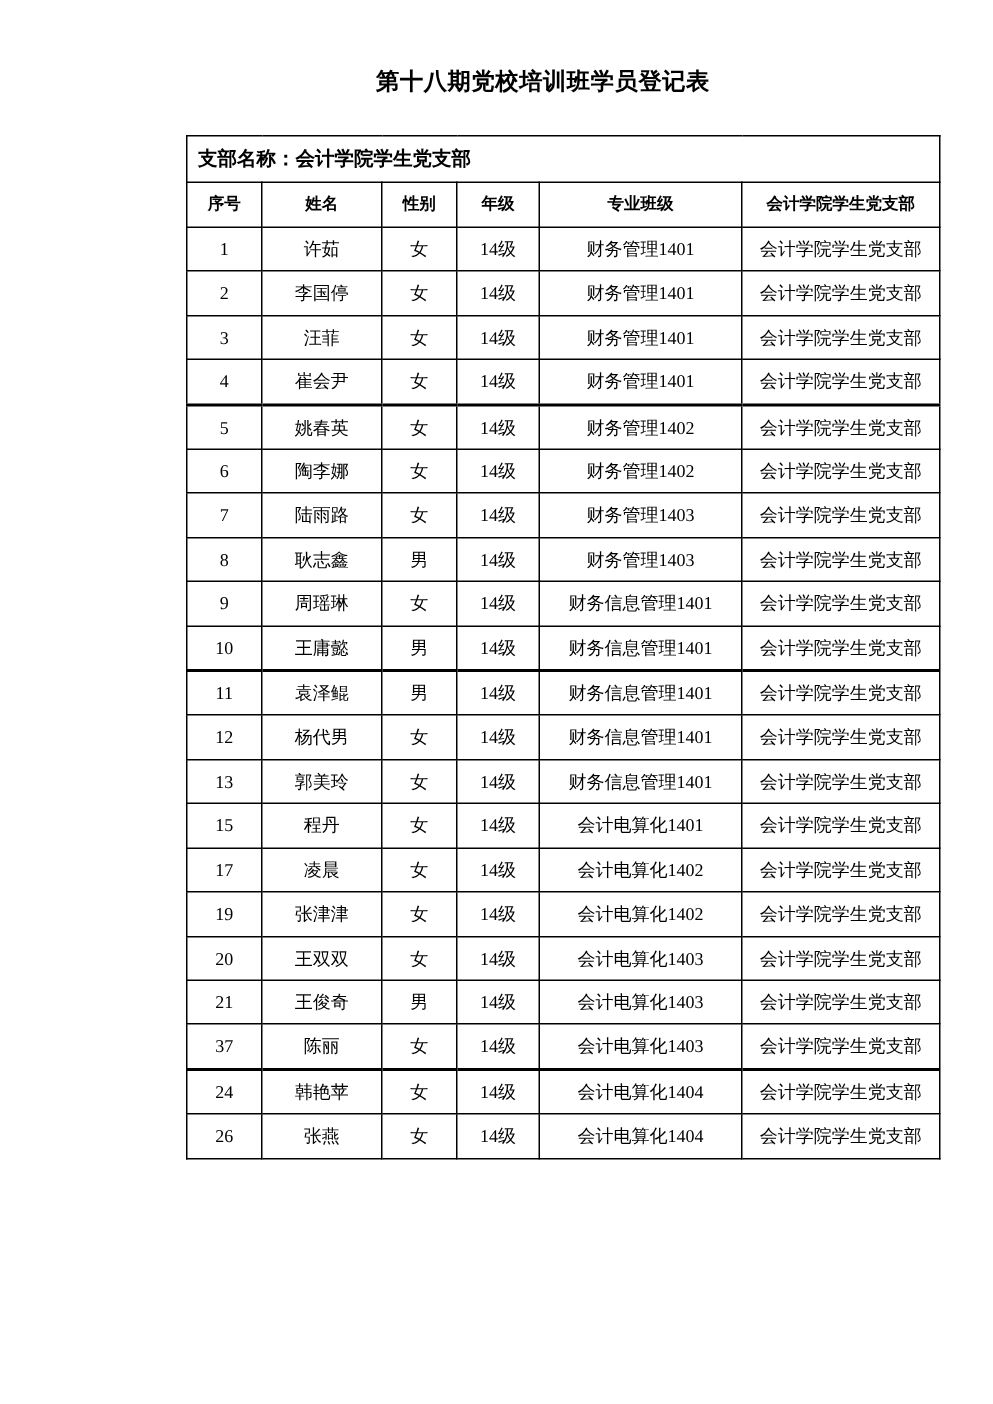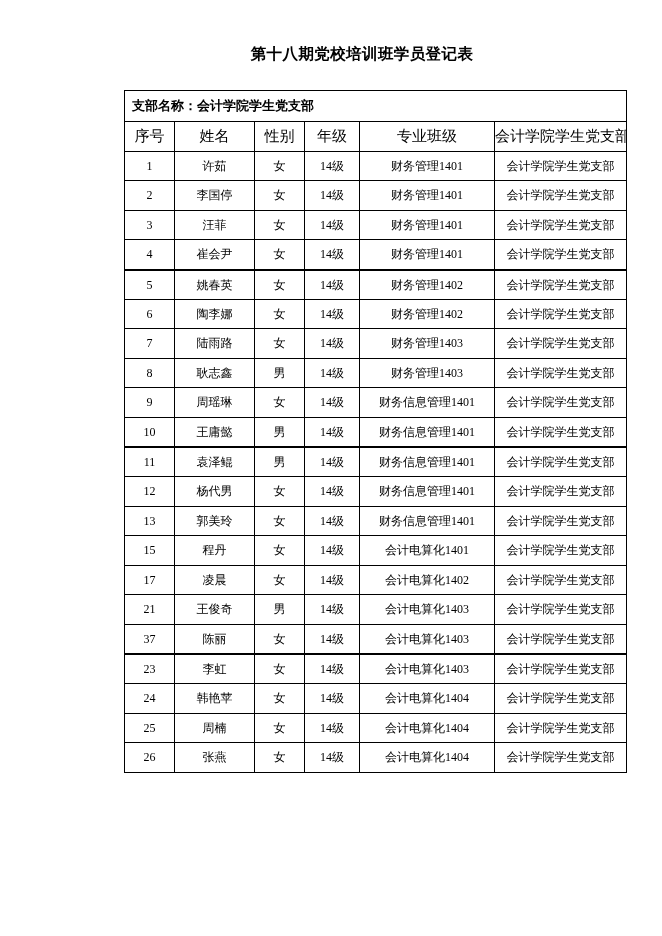--- a/index.html
+++ b/index.html
@@ -58,22 +58,22 @@
   }
   table.reg tr.branch-row td {
     text-align: left;
     padding-left: 7px;
     font-size: 13px;
     font-weight: bold;
     height: 30px;
     line-height: 30px;
   }
   table.reg tr.head-row td {
-    font-weight: normal;
-    font-size: 15px;
+    font-weight: bold;
+    font-size: 11px;
     height: 29px;
     line-height: 29px;
   }
   
   table.reg {
     border: 1.6px solid #000;
   }
   tr.thick-below td {
     border-bottom: 2.2px solid #000000 !important;
   }
@@ -227,54 +227,54 @@
           </tr>
           <tr>
             <td>17</td>
             <td>凌晨</td>
             <td>女</td>
             <td>14级</td>
             <td>会计电算化1402</td>
             <td>会计学院学生党支部</td>
           </tr>
           <tr>
+            <td>19</td>
+            <td>张津津</td>
+            <td>女</td>
+            <td>14级</td>
+            <td>会计电算化1402</td>
+            <td>会计学院学生党支部</td>
+          </tr>
+          <tr>
+            <td>20</td>
+            <td>王双双</td>
+            <td>女</td>
+            <td>14级</td>
+            <td>会计电算化1403</td>
+            <td>会计学院学生党支部</td>
+          </tr>
+          <tr>
             <td>21</td>
             <td>王俊奇</td>
             <td>男</td>
             <td>14级</td>
             <td>会计电算化1403</td>
             <td>会计学院学生党支部</td>
           </tr>
           <tr class="thick-below">
             <td>37</td>
             <td>陈丽</td>
             <td>女</td>
             <td>14级</td>
             <td>会计电算化1403</td>
             <td>会计学院学生党支部</td>
           </tr>
           <tr>
-            <td>23</td>
-            <td>李虹</td>
-            <td>女</td>
-            <td>14级</td>
-            <td>会计电算化1403</td>
-            <td>会计学院学生党支部</td>
-          </tr>
-          <tr>
             <td>24</td>
             <td>韩艳苹</td>
-            <td>女</td>
-            <td>14级</td>
-            <td>会计电算化1404</td>
-            <td>会计学院学生党支部</td>
-          </tr>
-          <tr>
-            <td>25</td>
-            <td>周楠</td>
             <td>女</td>
             <td>14级</td>
             <td>会计电算化1404</td>
             <td>会计学院学生党支部</td>
           </tr>
           <tr>
             <td>26</td>
             <td>张燕</td>
             <td>女</td>
             <td>14级</td>

